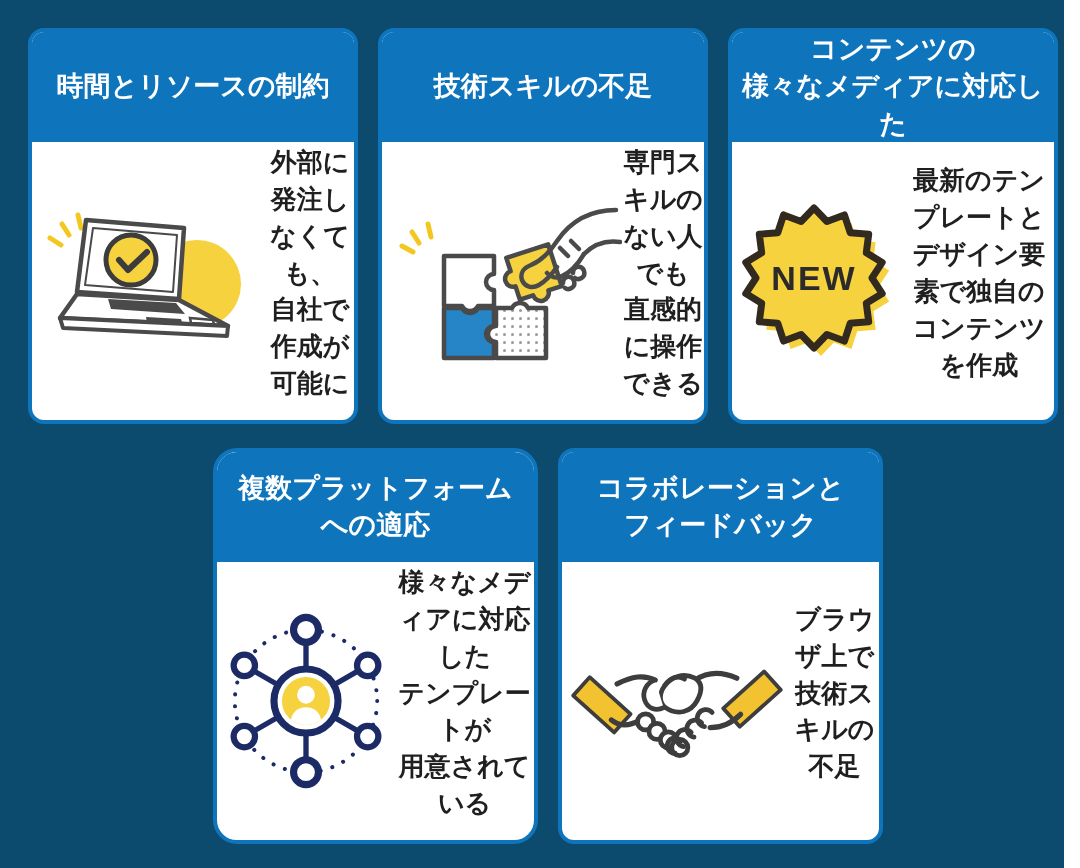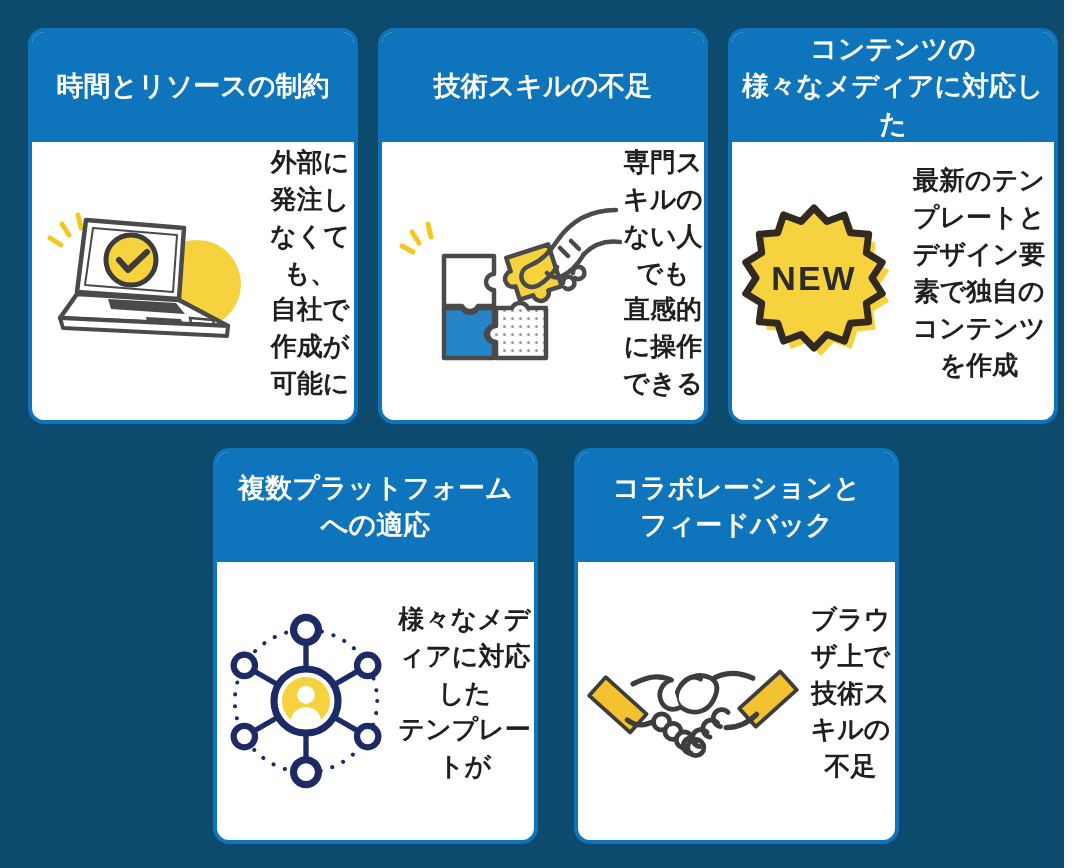--- a/index.html
+++ b/index.html
@@ -115,21 +115,21 @@
         </svg>
       </div>
       <div class="caption">
         <div>最新のテンプレートと</div>
         <div>デザイン要素で独自の</div>
         <div>コンテンツを作成</div>
       </div>
     </div>
   </div>
 
-  <div class="card row2" style="left:213px;top:448px;">
+  <div class="card row2" style="left:213px;top:448px;border-radius:24px;">
     <div class="card-header">
       <div>複数プラットフォーム</div>
       <div>への適応</div>
     </div>
     <div class="card-body">
       <div class="icon-area">
         <svg width="178" height="178" viewBox="0 0 200 200">
           <defs>
             <clipPath id="cclip">
                 <circle cx="100" cy="100" r="27"></circle>
@@ -154,25 +154,26 @@
           <circle cx="100" cy="100" r="27" fill="#f6d23e"></circle>
           <g clip-path="url(#cclip)">
             <circle cx="100" cy="93" r="10" fill="#ffffff"></circle>
             <path d="M82,130 C82,113 90,107 100,107 C110,107 118,113 118,130 Z" fill="#ffffff"></path>
           </g>
         </svg>
       </div>
       <div class="caption">
         <div>様々なメディアに対応した</div>
         <div>テンプレートが</div>
-      </div>
-    </div>
-  </div>
-
-  <div class="card row2" style="left:558px;top:448px;margin-left:16px;">
+        <div>用意されている</div>
+      </div>
+    </div>
+  </div>
+
+  <div class="card row2" style="left:558px;top:448px;">
     <div class="card-header">
       <div>コラボレーションと</div>
       <div>フィードバック</div>
     </div>
     <div class="card-body">
       <div class="icon-area">
         <svg width="228" height="152" viewBox="0 0 240 160">
 
           <g transform="translate(42,84) rotate(-48)">
             <rect x="-13" y="-29" width="26" height="58" fill="#f2c230" stroke="#3d3d3d" stroke-width="4" stroke-linejoin="round"></rect>

